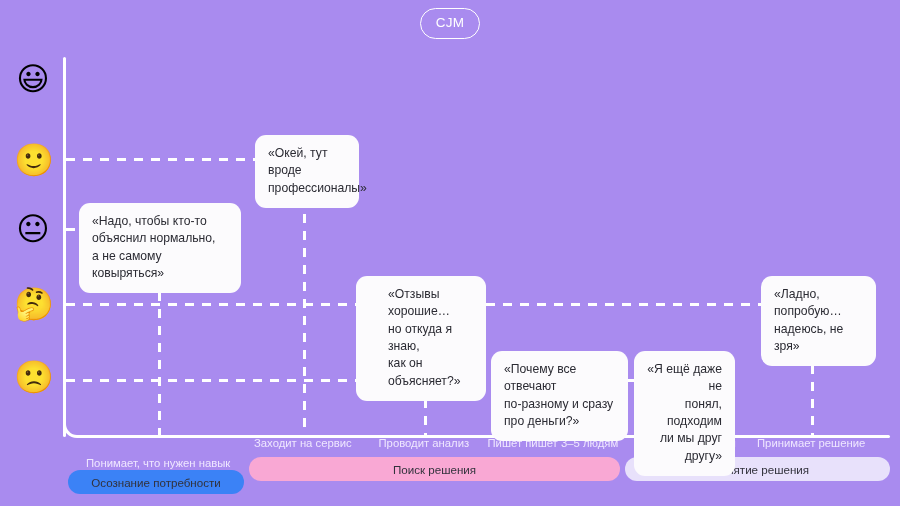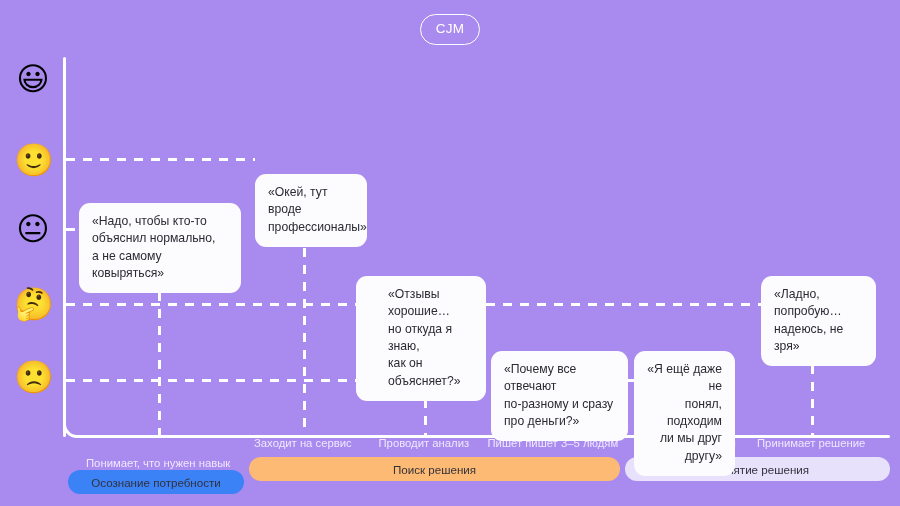--- a/index.html
+++ b/index.html
@@ -14,21 +14,21 @@
     position: relative;
     width: 900px;
     height: 506px;
     background: #a98bef;
     overflow: hidden;
   }
 
   
   .badges {
     position: absolute;
-    top: 14px;
+    top: 8px;
     left: 0;
     width: 900px;
     display: flex;
     justify-content: center;
     gap: 10px;
   }
   .badge {
     border: 1.6px solid #ffffff;
     color: #ffffff;
     border-radius: 999px;
@@ -170,21 +170,21 @@
       <div class="dash-v" style="left: 303px; top: 180px; height: 258px;"></div>
       <div class="dash-v" style="left: 424px; top: 331px; height: 107px;"></div>
       <div class="dash-v" style="left: 553px; top: 406px; height: 32px;"></div>
       <div class="dash-v" style="left: 689px; top: 406px; height: 32px;"></div>
       <div class="dash-v" style="left: 811px; top: 331px; height: 107px;"></div>
     </div>
   <div id="card-layer">
       <div class="card" style="left: 79px; top: 203px; width: 162px;">«Надо, чтобы кто-то
 объяснил нормально,
 а не самому ковыряться»</div>
-      <div class="card" style="left: 255px; top: 135px; width: 112px; margin-top: 39px;">«Окей, тут вроде
+      <div class="card" style="left: 255px; top: 135px; width: 104px;">«Окей, тут вроде
 профессионалы»</div>
       <div class="card" style="left: 356px; top: 276px; width: 130px; padding-left: 32px;">«Отзывы хорошие…
 но откуда я знаю,
 как он объясняет?»</div>
       <div class="card" style="left: 491px; top: 351px; width: 137px;">«Почему все отвечают
 по-разному и сразу
 про деньги?»</div>
       <div class="card" style="left: 634px; top: 351px; width: 101px; text-align: right;">«Я ещё даже не
 понял, подходим
 ли мы друг другу»</div>
@@ -195,17 +195,17 @@
   <div id="stage-layer">
       <div class="stage-label" style="left: 86px; margin-top: 20px;">Понимает, что нужен навык</div>
       <div class="stage-label" style="left: 254px;">Заходит на сервис</div>
       <div class="stage-label" style="left: 378.5px;">Проводит анализ</div>
       <div class="stage-label" style="left: 487.5px;">Пишет пишет 3–5 людям</div>
       <div class="stage-label" style="left: 642.5px;">Уточняет условия</div>
       <div class="stage-label" style="left: 757px;">Принимает решение</div>
     </div>
   <div id="phase-layer">
       <div class="phase" style="left: 68px; width: 176px; background: #3b82f6; margin-top: 13px;">Осознание потребности</div>
-      <div class="phase" style="left: 249px; width: 371px; background: #fdba74;">Поиск решения</div>
+      <div class="phase" style="left: 249px; width: 371px; background: #f9a8d4;">Поиск решения</div>
       <div class="phase" style="left: 625px; width: 265px; background: rgb(232, 225, 251);">Принятие решения</div>
     </div>
 
 </div>
 
 </body></html>

